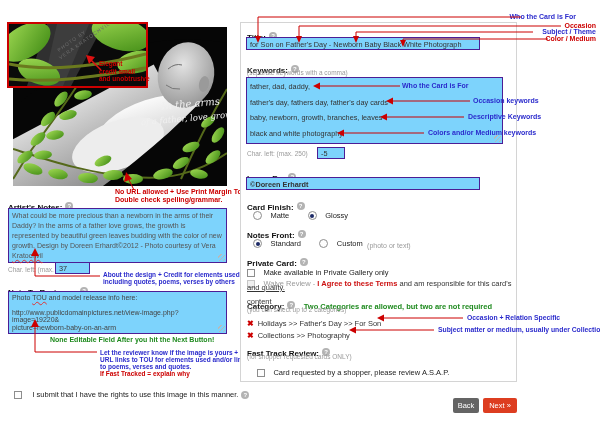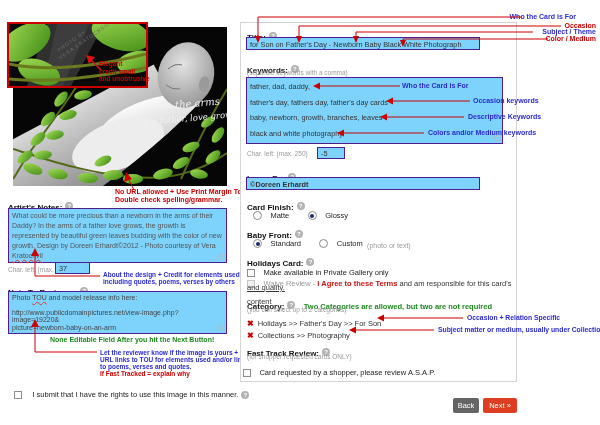--- a/index.html
+++ b/index.html
@@ -235,32 +235,32 @@
       <span class="lbl">Card Finish:</span><span class="help">?</span>
     </div>
     <div class="abs" style="left:12px;top:183px;">
       <span class="radio"></span>
       <span class="optlbl">Matte</span>
       <span class="radio sel" style="margin-left:14px;"></span>
       <span class="optlbl">Glossy</span>
     </div>
 
     <div class="abs" style="left:6px;top:201px;">
-      <span class="lbl">Baby Front:</span><span class="help">?</span>
+      <span class="lbl">Notes Front:</span><span class="help">?</span>
     </div>
     <div class="abs" style="left:12px;top:211px;">
       <span class="radio sel"></span>
       <span class="optlbl">Standard</span>
       <span class="radio" style="margin-left:14px;"></span>
       <span class="optlbl">Custom</span>
       <span class="hint" style="font-size:7px;">(photo or text)</span>
     </div>
 
     <div class="abs" style="left:6px;top:229px;">
-      <span class="lbl">Holidays Card:</span><span class="help">?</span>
+      <span class="lbl">Private Card:</span><span class="help">?</span>
     </div>
     <div class="abs" style="left:6px;top:240px;">
       <span class="cb"></span>
       <span class="optlbl">Make available in Private Gallery only</span>
     </div>
     <div class="abs" style="left:6px;top:251px;width:265px;">
       <span class="cb dis"></span>
       <span class="optlbl" style="color:#9a9a9a;">Waive Review - </span><span style="font-size:7.5px;color:#cc1111;font-weight:bold;vertical-align:middle;margin-top:24px;">I Agree to these Terms</span><span class="optlbl" style="margin-left:0;color:#333;"> and am responsible for this card's content</span>
     </div>
     <div class="abs" style="left:6px;top:260px;font-size:7.5px;color:#333;text-decoration:underline;">and quality.</div>
@@ -274,21 +274,21 @@
       <span class="xicon">✖</span><span class="val" style="font-size:7.5px;vertical-align:middle;">Holidays &gt;&gt; Father's Day &gt;&gt; For Son</span>
     </div>
     <div class="abs" style="left:6px;top:303px;">
       <span class="xicon">✖</span><span class="val" style="font-size:7.5px;vertical-align:middle;">Collections &gt;&gt; Photography</span>
     </div>
 
     <div class="abs" style="left:6px;top:319px;">
       <span class="lbl">Fast Track Review:</span><span class="help">?</span>
     </div>
     <div class="abs hint" style="left:6px;top:330px;">(for shopper requested cards ONLY)</div>
-    <div class="abs" style="left:2px;top:340px;">
+    <div class="abs" style="left:16px;top:340px;">
       <span class="cb"></span>
       <span class="optlbl">Card requested by a shopper, please review A.S.A.P.</span>
     </div>
   </div>
 
   <div class="btn" style="left:453px;top:398px;width:26px;height:15px;background:#646464;">Back</div>
   <div class="btn" style="left:483px;top:398px;width:34px;height:15px;background:#dd3d20;">Next »</div>
 
   <div class="abs annot-blue" style="right:24px;top:13px;font-size:7px;">Who the Card is For</div>
   <div class="abs annot-red" style="right:4px;top:22px;font-size:7px;">Occasion</div>

